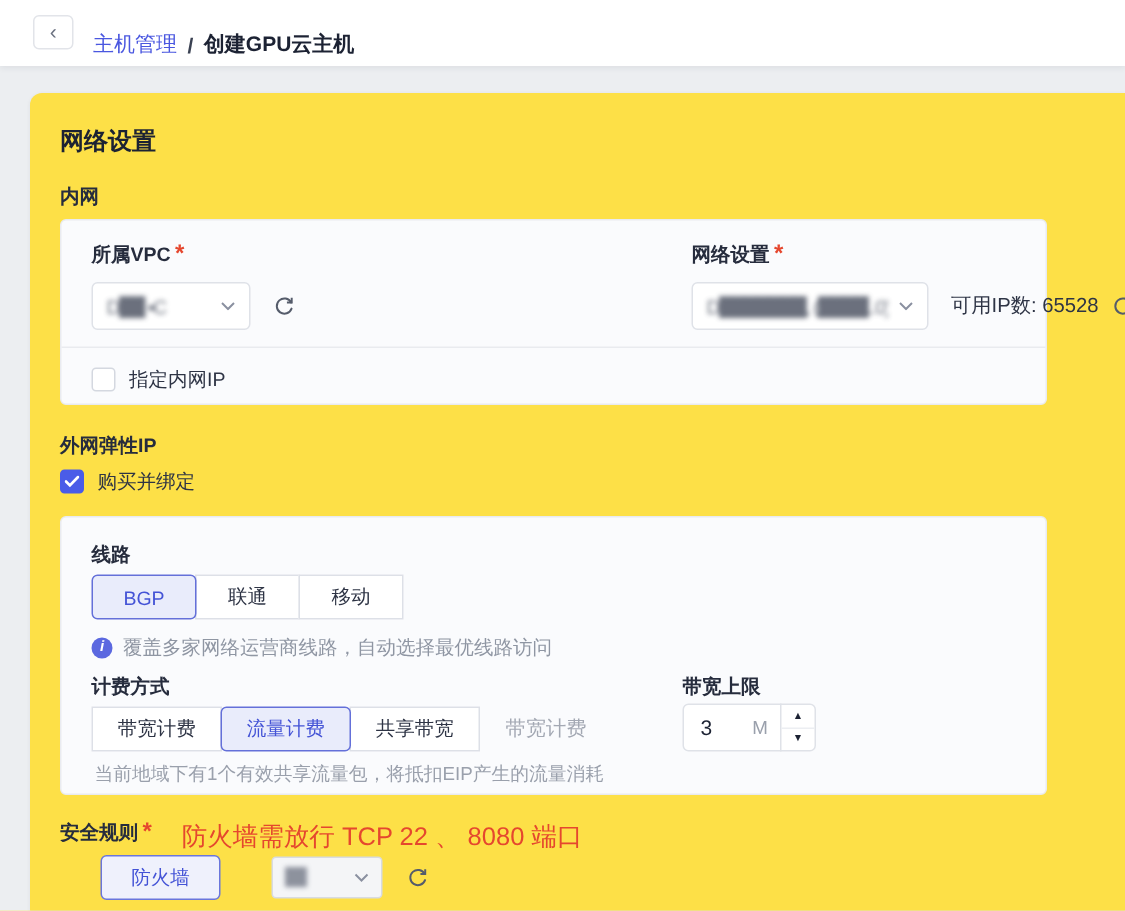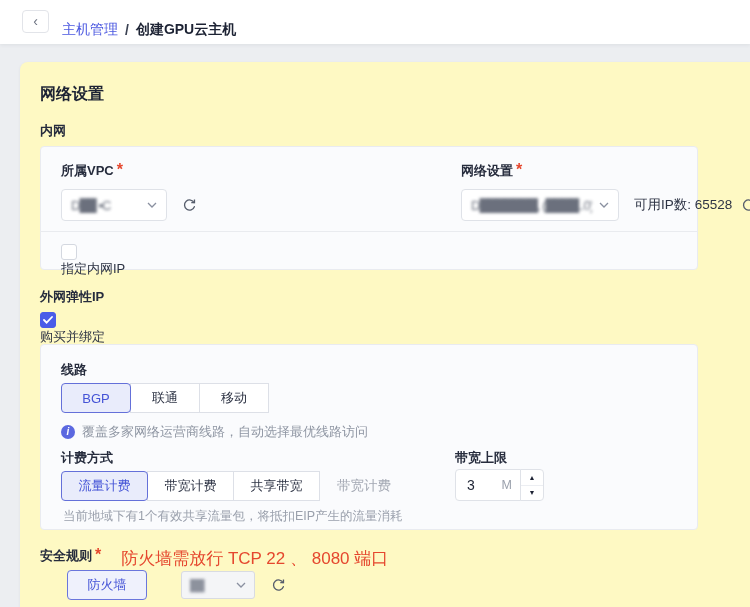--- a/index.html
+++ b/index.html
@@ -13,21 +13,21 @@
     background:#fff; border:1px solid #e2e4e9; border-radius:4px;
     color:#6b7180; font-size:14px; line-height:21px; text-align:center; cursor:pointer; }
   .breadcrumb { position:absolute; left:62px; top:0; height:60px;
     display:flex; align-items:center; font-size:14px; }
   .crumb-link { color:#4a57e0; font-weight:500; cursor:pointer; }
   .crumb-sep { color:#3a4152; margin:0 7px; font-weight:700; }
   .crumb-current { color:#1c2233; font-weight:700; }
 
   
   .card { position:absolute; left:20px; top:62px; width:730px; height:545px;
-    background:#fef9c3; border-radius:8px 0 0 0; box-shadow:0 1px 3px rgba(40,46,70,.07); }
+    background:#fde047; border-radius:8px 0 0 0; box-shadow:0 1px 3px rgba(40,46,70,.07); }
 
   .section-title { position:absolute; left:20px; top:22px; font-size:16px;
     font-weight:700; color:#1c2233; }
   .sub-label { font-size:13px; font-weight:700; color:#262c3d; }
   .lbl-intranet { position:absolute; left:20px; top:60px; }
   .lbl-eip { position:absolute; left:20px; top:226px; }
 
   .panel { position:absolute; left:20px; width:658px;
     background:#fafbfd; border:1px solid #e9ebf0; border-radius:4px; }
   .panel-1 { top:84px; height:124px; }
@@ -49,21 +49,21 @@
   .vpc-group { position:absolute; left:20px; top:14px; }
   .subnet-group { position:absolute; left:420px; top:14px; }
   .ctrl-row { display:flex; align-items:center; margin-top:9px; }
   .vpc-select { width:106px; }
   .subnet-select { width:158px; }
   .gap { width:15px; }
   .ip-count { font-size:13.5px; color:#2e3445; margin:0 9px 0 15px; white-space:nowrap; }
 
   .divider { position:absolute; left:0; right:0; top:84px; border-top:1px solid #e9ebef; }
 
-  .checkbox-row { display:flex; cursor:pointer;flex-direction:column; }
+  .checkbox-row { display:flex; align-items:center; cursor:pointer; }
   .cb-row-1 { position:absolute; left:20px; top:97px; }
   .cb-row-2 { position:absolute; left:20px; top:250px; }
   .cbx { width:16px; height:16px; border:1px solid #d4d8e0; border-radius:3px;
     background:#fff; margin-right:9px; flex:none; display:flex;
     align-items:center; justify-content:center; }
   .cbx.checked { background:#4a5ce8; border-color:#4a5ce8; }
   .cb-label { font-size:13px; color:#2e3445; }
 
   .inner-label { position:absolute; font-size:13px; font-weight:700; color:#262c3d; }
 
@@ -208,22 +208,22 @@
     </div>
 
     <div class="info-row">
       <span class="info-icon">i</span>
       <span class="info-text">覆盖多家网络运营商线路，自动选择最优线路访问</span>
     </div>
 
     <div class="inner-label" style="left:20px; top:104px;">计费方式</div>
 
     <div class="btn-group" style="left:20px; top:126px;">
+      <div class="seg-btn bill-btn">带宽计费</div>
       <div class="seg-btn bill-btn selected">流量计费</div>
-      <div class="seg-btn bill-btn">带宽计费</div>
       <div class="seg-btn bill-btn">共享带宽</div>
       <span class="doc-link">带宽计费</span>
     </div>
 
     <div class="note-text">当前地域下有1个有效共享流量包，将抵扣EIP产生的流量消耗</div>
 
     <div class="inner-label bw-label">带宽上限</div>
     <div class="bw-group">
       <div class="bw-input">
         <span class="bw-value">3</span>

